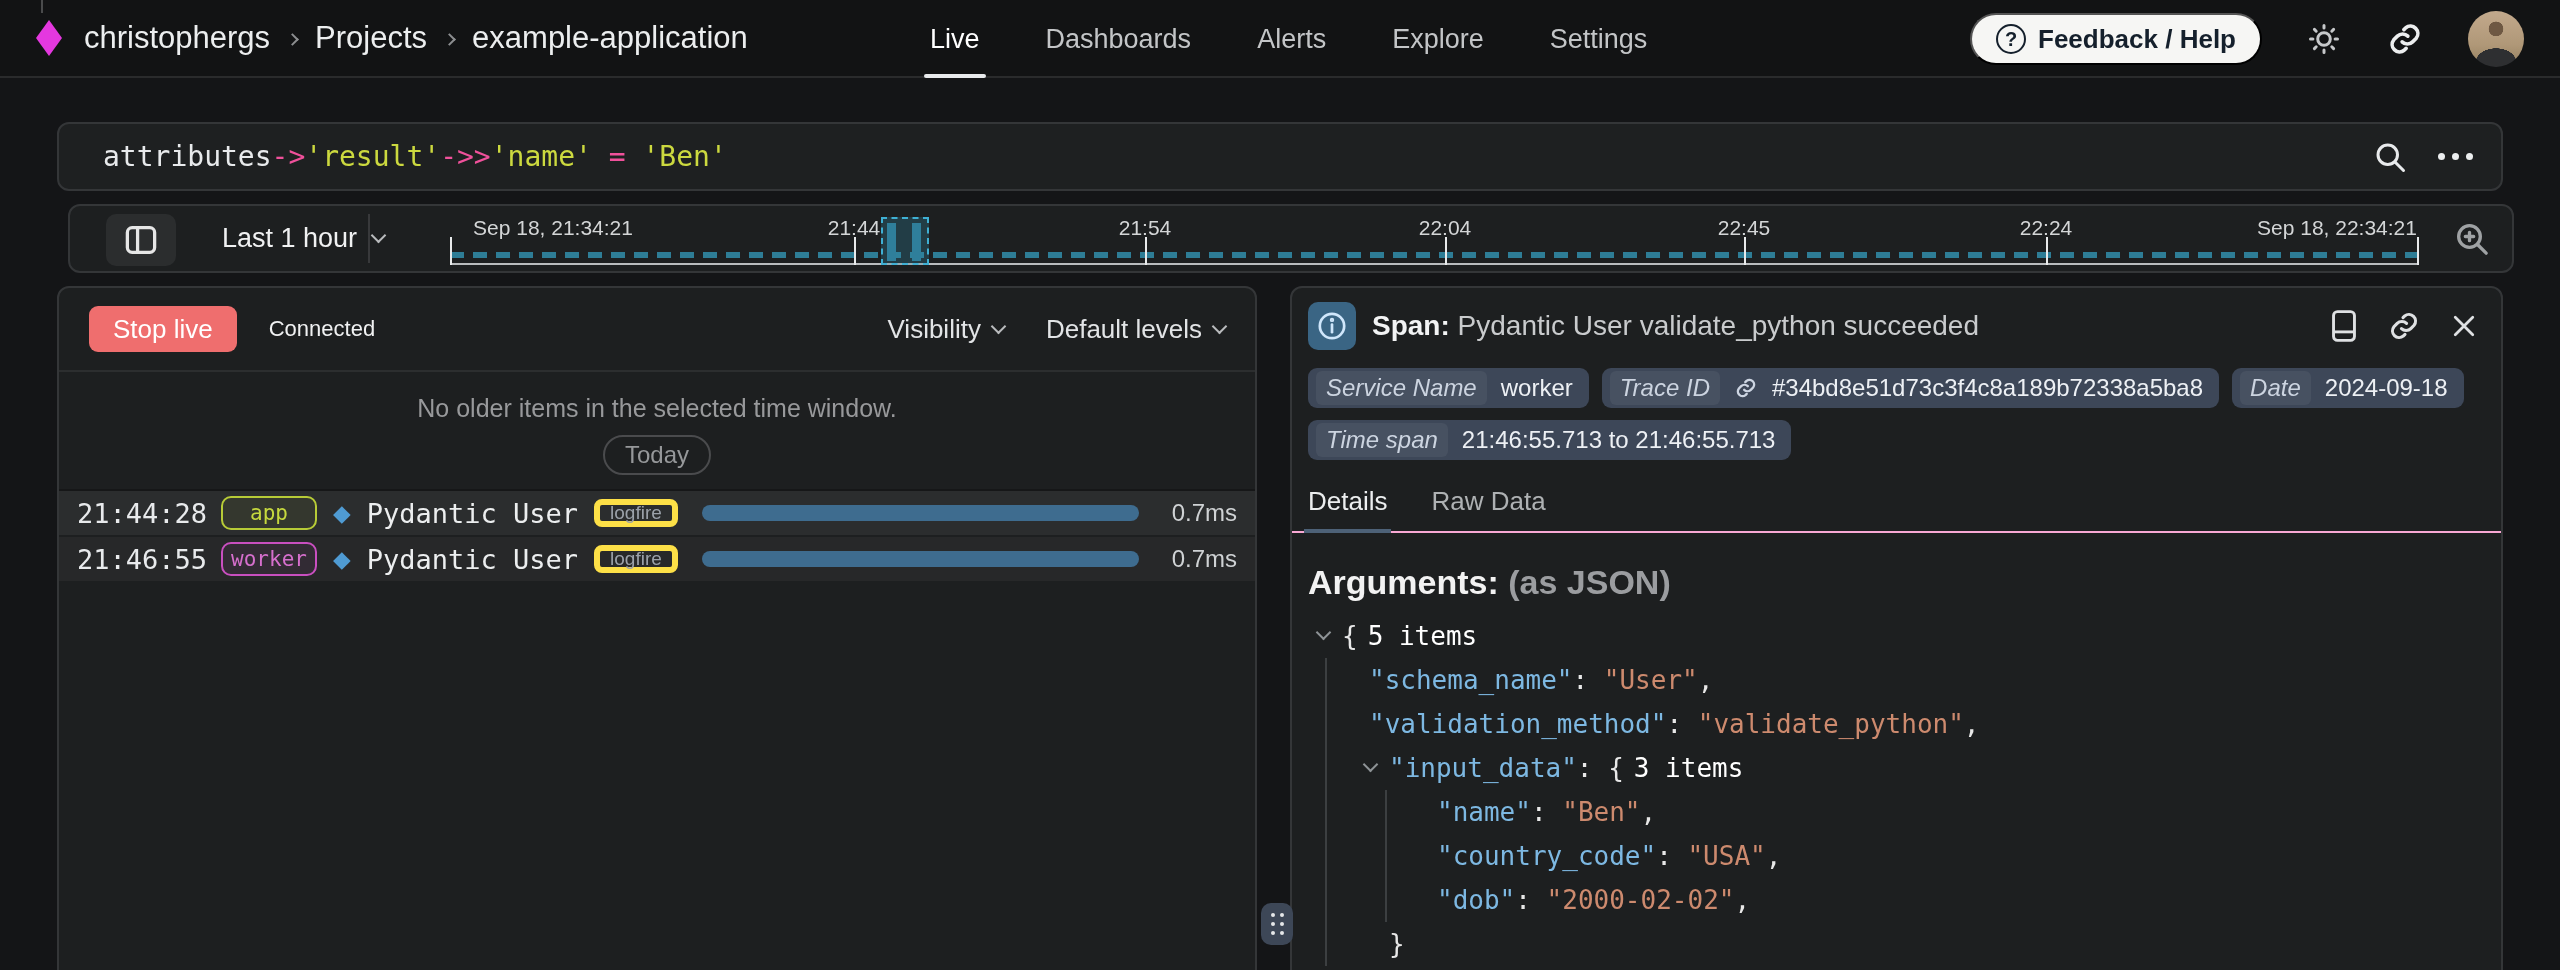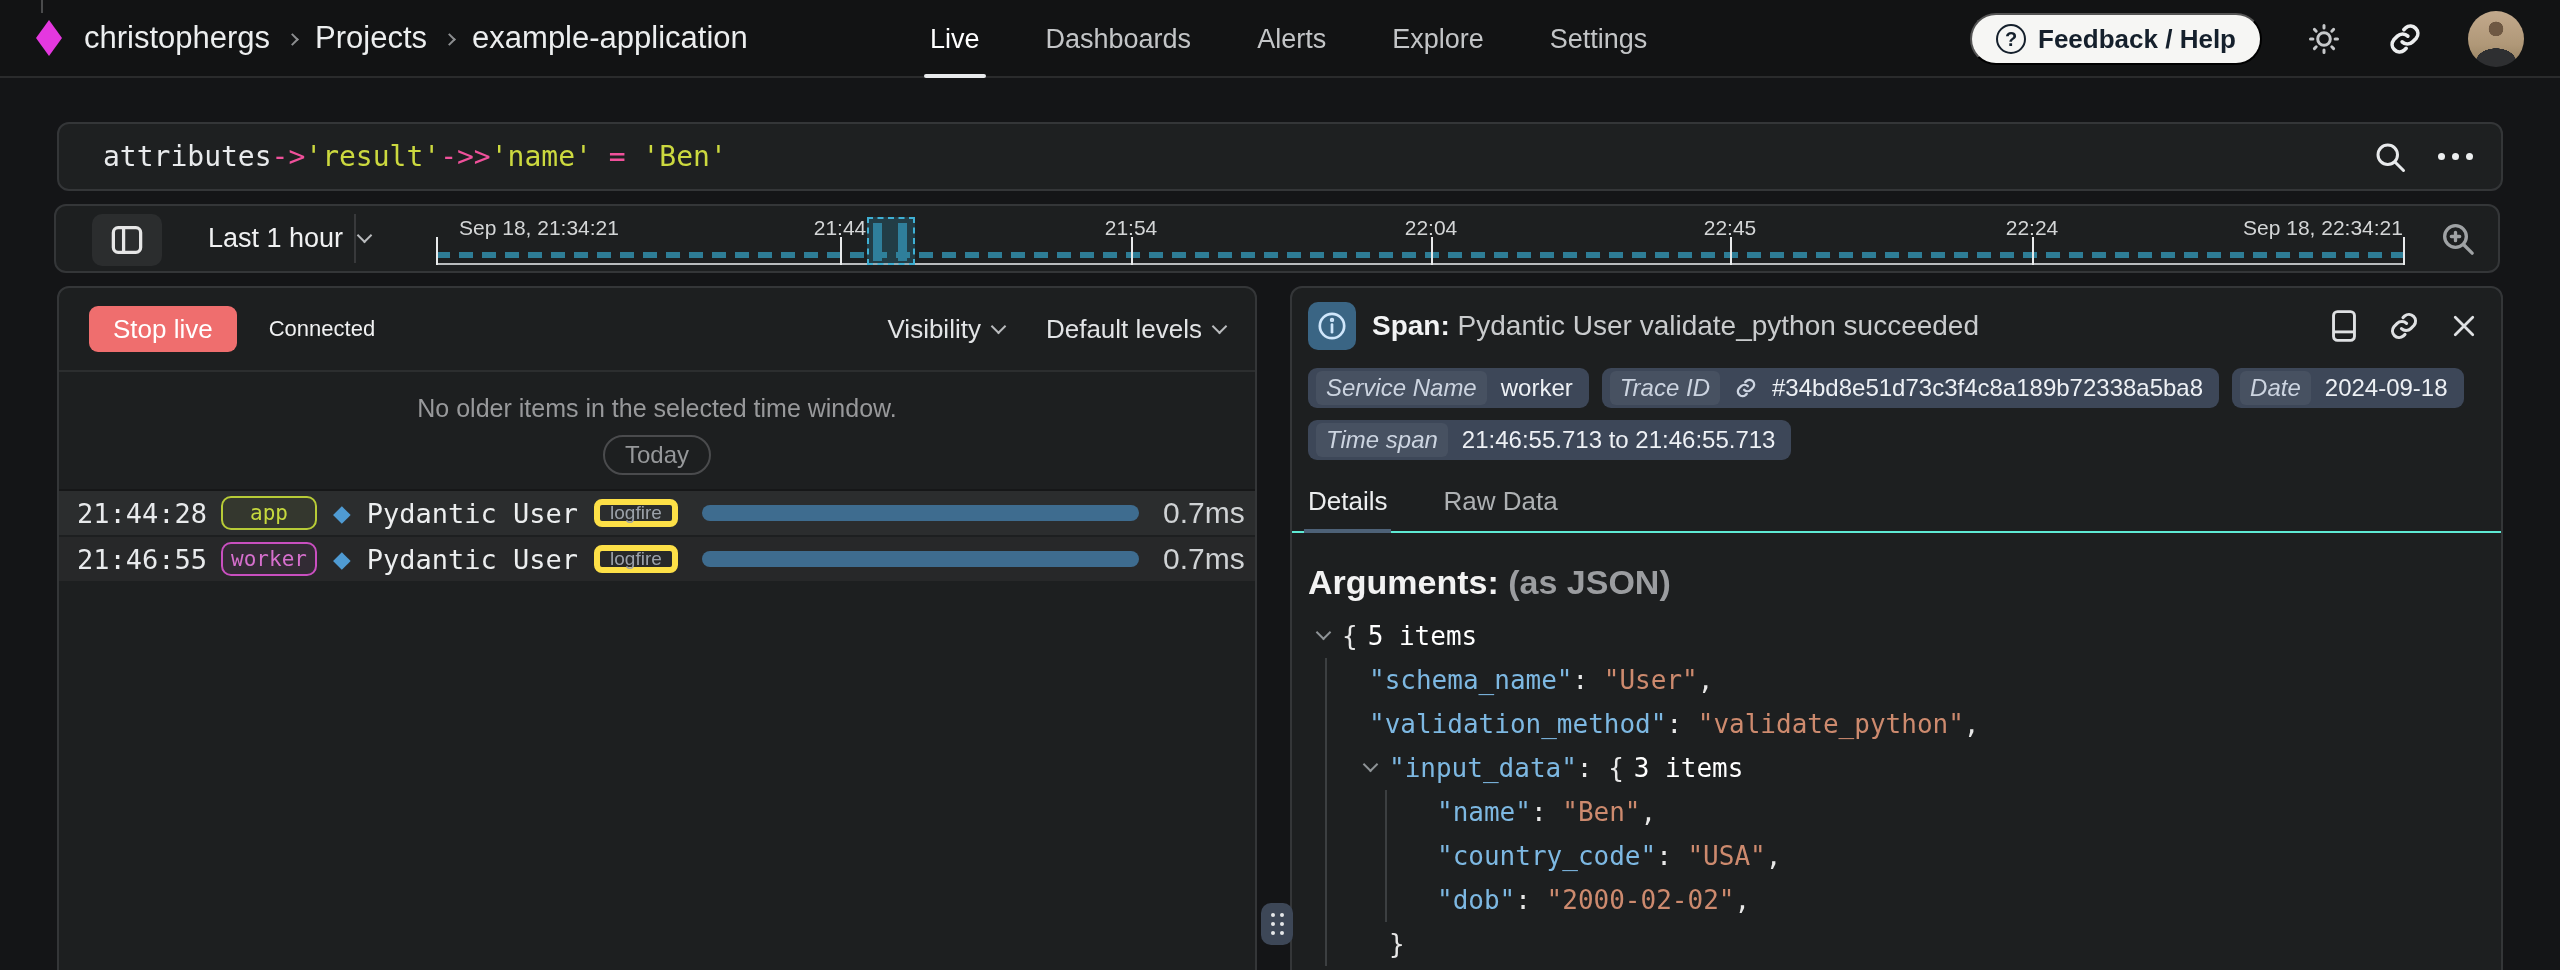--- a/index.html
+++ b/index.html
@@ -40,21 +40,21 @@
   .query-panel { left:57px; top:122px; width:2446px; height:69px; background:#1e2021; display:flex; align-items:center; }
   .query-text { margin-left:44px; font-family:"DejaVu Sans Mono", monospace; font-size:28px; white-space:pre; flex:1; cursor:text; }
   .tok-plain { color:#e8eaec; }
   .tok-op { color:var(--accent-pink,#f0519b); }
   .tok-str { color:var(--string-yellow,#ccd93f); }
   .query-actions { display:flex; align-items:center; gap:30px; margin-right:28px; }
   .dots { display:flex; gap:7px; cursor:pointer; }
   .dots i { width:7px; height:7px; border-radius:50%; background:#eceeef; }
 
   
-  .tl-panel { left:54px; top:204px; width:2446px; height:69px; }
+  .tl-panel { left:68px; top:204px; width:2446px; height:69px; }
   .tl-toggle { position:absolute; left:36px; top:8px; width:70px; height:52px; background:#2b2d2e; border-radius:10px;
                display:flex; align-items:center; justify-content:center; cursor:pointer; }
   .tl-range { position:absolute; left:152px; top:0; height:100%; display:flex; align-items:center; gap:16px;
               font-size:27px; color:#f0f1f2; cursor:pointer; }
   .chev-down { width:11px; height:11px; border-right:2.5px solid #b9bbbd; border-bottom:2.5px solid #b9bbbd;
                transform:rotate(45deg); margin-top:-6px; }
   .tl-div { position:absolute; left:298px; top:8px; bottom:8px; width:2px; background:#38393b; }
   .tl-axis { position:absolute; left:323px; right:85px; top:0; bottom:0; }
   .tl-dashes { position:absolute; left:57px; right:8px; bottom:13px; height:6px;
                background:repeating-linear-gradient(90deg, var(--teal,#2e7d96) 0 14px, transparent 14px 23px); }
@@ -84,37 +84,37 @@
   .row-time { font-family:"DejaVu Sans Mono", monospace; font-size:27px; color:#e8eaec; width:128px; }
   .svc-badge { width:96px; height:34px; border-radius:10px; display:flex; align-items:center; justify-content:center;
                font-family:"DejaVu Sans Mono", monospace; font-size:21px; }
   .svc-app { border:2px solid var(--app-green,#b7cb37); color:#c6d93e; background:rgba(183,203,55,.07); }
   .svc-worker { border:2px solid var(--worker-magenta,#c94fc0); color:#d66fcd; background:rgba(201,79,192,.07); }
   .row-diamond { color:#4f9bd3; font-size:23px; line-height:1; }
   .row-name { font-family:"DejaVu Sans Mono", monospace; font-size:27px; color:#eceeef; }
   .tag-badge { height:28px; border:6px solid #fde047; border-radius:8px; color:#9ba1a9; font-size:19px;
                display:flex; align-items:center; padding:0 10px; }
   .row-bar { flex:1; height:16px; border-radius:8px; background:var(--bar-blue,#3e6c8f); margin:0 8px; }
-  .row-dur { width:74px; text-align:right; font-size:30px; color:#cfd2d4; }
+  .row-dur { width:74px; text-align:right; font-size:24px; color:#cfd2d4; }
 
   
   .span-panel { left:1290px; top:286px; width:1213px; height:760px; }
   .sp-header { display:flex; align-items:center; padding:14px 22px 10px 16px; }
   .info-icon { width:48px; height:48px; border-radius:10px; background:var(--info-blue,#3a6584);
                display:flex; align-items:center; justify-content:center; flex:none; }
   .sp-title { margin-left:16px; font-size:28px; color:#c9cbcd; white-space:nowrap; overflow:hidden; }
   .sp-title b { color:#f2f3f4; font-weight:700; }
   .sp-actions { margin-left:auto; display:flex; gap:28px; align-items:center; }
   .badges { padding:8px 16px 0; display:flex; flex-wrap:wrap; gap:12px 13px; }
   .chip { display:flex; align-items:center; height:40px; background:var(--badge-slate,#3d4758); border-radius:9px;
           padding:0 16px; gap:14px; font-size:24px; }
   .chip-label { font-style:italic; color:#ccd4e0; background:rgba(255,255,255,.055); margin:0 0 0 -8px;
                 padding:3px 10px; border-radius:6px; }
   .chip-val { color:#edf0f4; }
-  .sp-tabs { display:flex; gap:56px; padding:26px 16px 0; border-bottom:2px solid #5eead4; }
+  .sp-tabs { display:flex; gap:44px; padding:26px 16px 0; border-bottom:2px solid #f9a8d4; }
   .sp-tab { font-size:26px; padding-bottom:14px; color:#aeb1b3; cursor:pointer; position:relative; }
   .sp-tab.active { color:#eceeef; }
   .sp-tab.active::after { content:""; position:absolute; left:-4px; right:-4px; bottom:-2px; height:4px; background:#4d6177; }
   .args-head { padding:30px 16px 6px; font-size:34px; font-weight:700; color:#f2f2f2; }
   .args-head span { color:#9b9da0; }
   .json-viewer { padding:6px 0 0 24px; font-family:"DejaVu Sans Mono", monospace; font-size:26px; }
   .jline { line-height:44px; white-space:pre; display:flex; align-items:center; }
   .jchev { width:26px; flex:none; position:relative; cursor:pointer; }
   .jchev::before { content:""; position:absolute; left:2px; top:-9px; width:9px; height:9px;
                    border-right:2px solid #8e9396; border-bottom:2px solid #8e9396; transform:rotate(45deg); }

